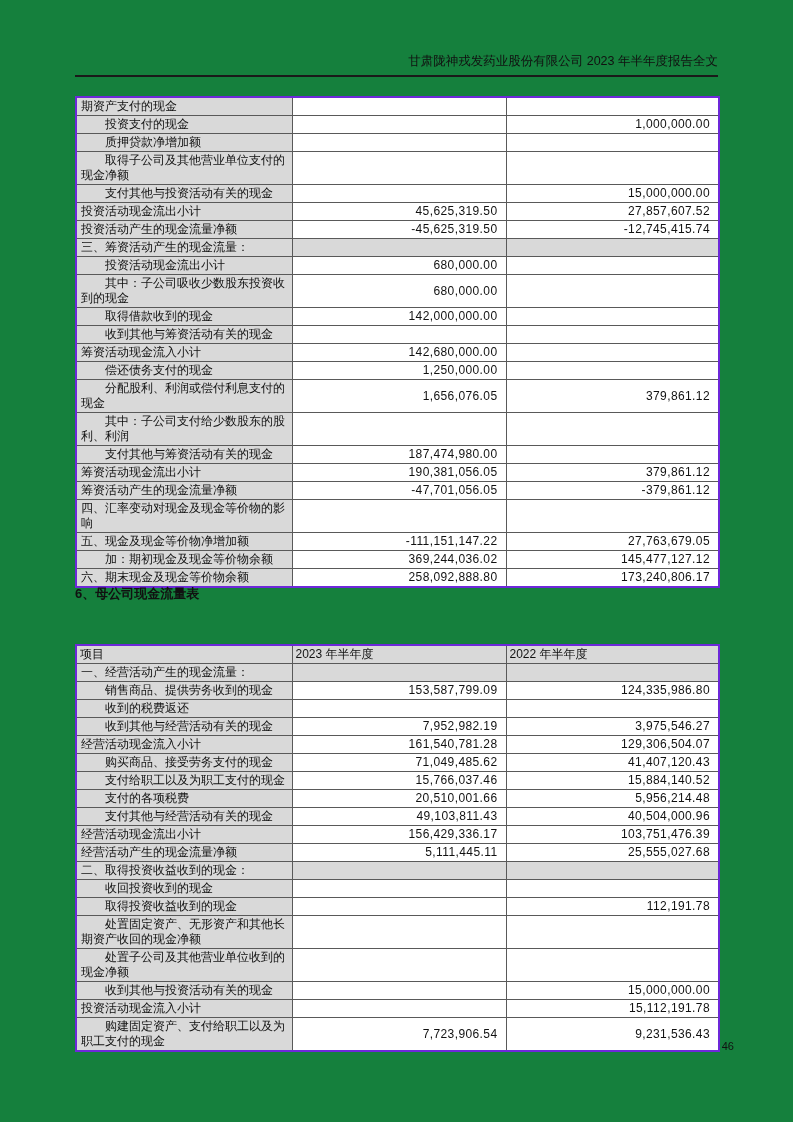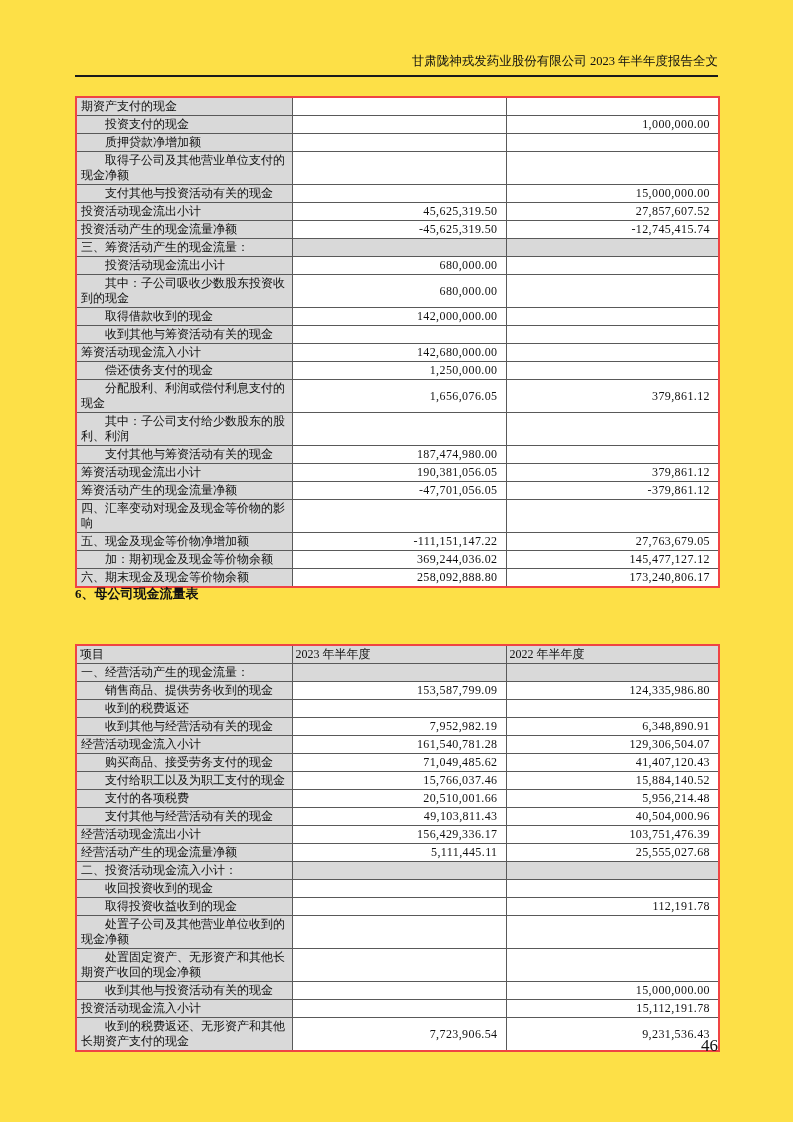--- a/index.html
+++ b/index.html
@@ -4,22 +4,22 @@
 <style>
   html, body {
     margin: 0;
     padding: 0;
     background: #ffffff;
   }
   .page {
     position: relative;
     width: 793px;
     height: 1122px;
-    background: #fde047;
-    font-family: Liberation Serif, serif;
+    background: #15803d;
+    font-family: Liberation Sans, sans-serif;
     color: #111111;
     overflow: hidden;
   }
   .doc-header {
     position: absolute;
     top: 53px;
     left: 75px;
     width: 643px;
     text-align: right;
     font-size: 12.5px;
@@ -31,21 +31,21 @@
     top: 75px;
     left: 75px;
     width: 643px;
     height: 2px;
     background: #1a1a1a;
   }
   .fin-table {
     border-collapse: collapse;
     table-layout: fixed;
     width: 643px;
-    border: 2px solid #ef4444;
+    border: 2px solid #6d28d9;
   }
   #table1 { position: absolute; top: 96px; left: 75px; }
   #table2 { position: absolute; top: 644px; left: 75px; }
   .fin-table td {
     border: 1px solid #595959;
     font-size: 12px;
     line-height: 15px;
     padding: 1px 3px;
     vertical-align: middle;
     word-break: break-all;
@@ -87,22 +87,23 @@
     font-size: 16px;
     line-height: 15px;
     margin-top: 48px;
   }
   .page-number {
     position: absolute;
     top: 1039px;
     left: 75px;
     width: 643px;
     text-align: right;
-    font-size: 17px;
+    font-size: 11px;
     line-height: 14px;
+    padding-left: 16px;
   }
 </style>
 </head>
 <body>
 
 <div class="page">
 
   <div class="doc-header">
     <span>甘肃陇神戎发药业股份有限公司 2023 年半年度报告全文</span>
   </div>
@@ -261,21 +262,21 @@
           <td class="num">124,335,986.80</td>
         </tr>
         <tr class="indent">
           <td class="label">收到的税费返还</td>
           <td class="num"></td>
           <td class="num"></td>
         </tr>
         <tr class="indent">
           <td class="label">收到其他与经营活动有关的现金</td>
           <td class="num">7,952,982.19</td>
-          <td class="num">6,348,890.91</td>
+          <td class="num">3,975,546.27</td>
         </tr>
         <tr>
           <td class="label">经营活动现金流入小计</td>
           <td class="num">161,540,781.28</td>
           <td class="num">129,306,504.07</td>
         </tr>
         <tr class="indent">
           <td class="label">购买商品、接受劳务支付的现金</td>
           <td class="num">71,049,485.62</td>
           <td class="num">41,407,120.43</td>
@@ -299,56 +300,56 @@
           <td class="label">经营活动现金流出小计</td>
           <td class="num">156,429,336.17</td>
           <td class="num">103,751,476.39</td>
         </tr>
         <tr>
           <td class="label">经营活动产生的现金流量净额</td>
           <td class="num">5,111,445.11</td>
           <td class="num">25,555,027.68</td>
         </tr>
         <tr class="section">
-          <td class="label">二、投资活动现金流入小计：</td>
+          <td class="label">二、取得投资收益收到的现金：</td>
           <td class="num section-cell" style="background: rgb(217, 217, 217);"></td>
           <td class="num section-cell" style="background: rgb(217, 217, 217);"></td>
         </tr>
         <tr class="indent">
           <td class="label">收回投资收到的现金</td>
           <td class="num"></td>
           <td class="num"></td>
         </tr>
         <tr class="indent">
           <td class="label">取得投资收益收到的现金</td>
           <td class="num"></td>
           <td class="num">112,191.78</td>
         </tr>
         <tr class="indent">
+          <td class="label">处置固定资产、无形资产和其他长期资产收回的现金净额</td>
+          <td class="num"></td>
+          <td class="num"></td>
+        </tr>
+        <tr class="indent">
           <td class="label">处置子公司及其他营业单位收到的现金净额</td>
           <td class="num"></td>
           <td class="num"></td>
         </tr>
         <tr class="indent">
-          <td class="label">处置固定资产、无形资产和其他长期资产收回的现金净额</td>
-          <td class="num"></td>
-          <td class="num"></td>
-        </tr>
-        <tr class="indent">
           <td class="label">收到其他与投资活动有关的现金</td>
           <td class="num"></td>
           <td class="num">15,000,000.00</td>
         </tr>
         <tr>
           <td class="label">投资活动现金流入小计</td>
           <td class="num"></td>
           <td class="num">15,112,191.78</td>
         </tr>
         <tr class="indent">
-          <td class="label">收到的税费返还、无形资产和其他长期资产支付的现金</td>
+          <td class="label">购建固定资产、支付给职工以及为职工支付的现金</td>
           <td class="num">7,723,906.54</td>
           <td class="num">9,231,536.43</td>
         </tr>
       </tbody>
   </table>
 
   <div class="page-number">46</div>
 
 </div>
 

